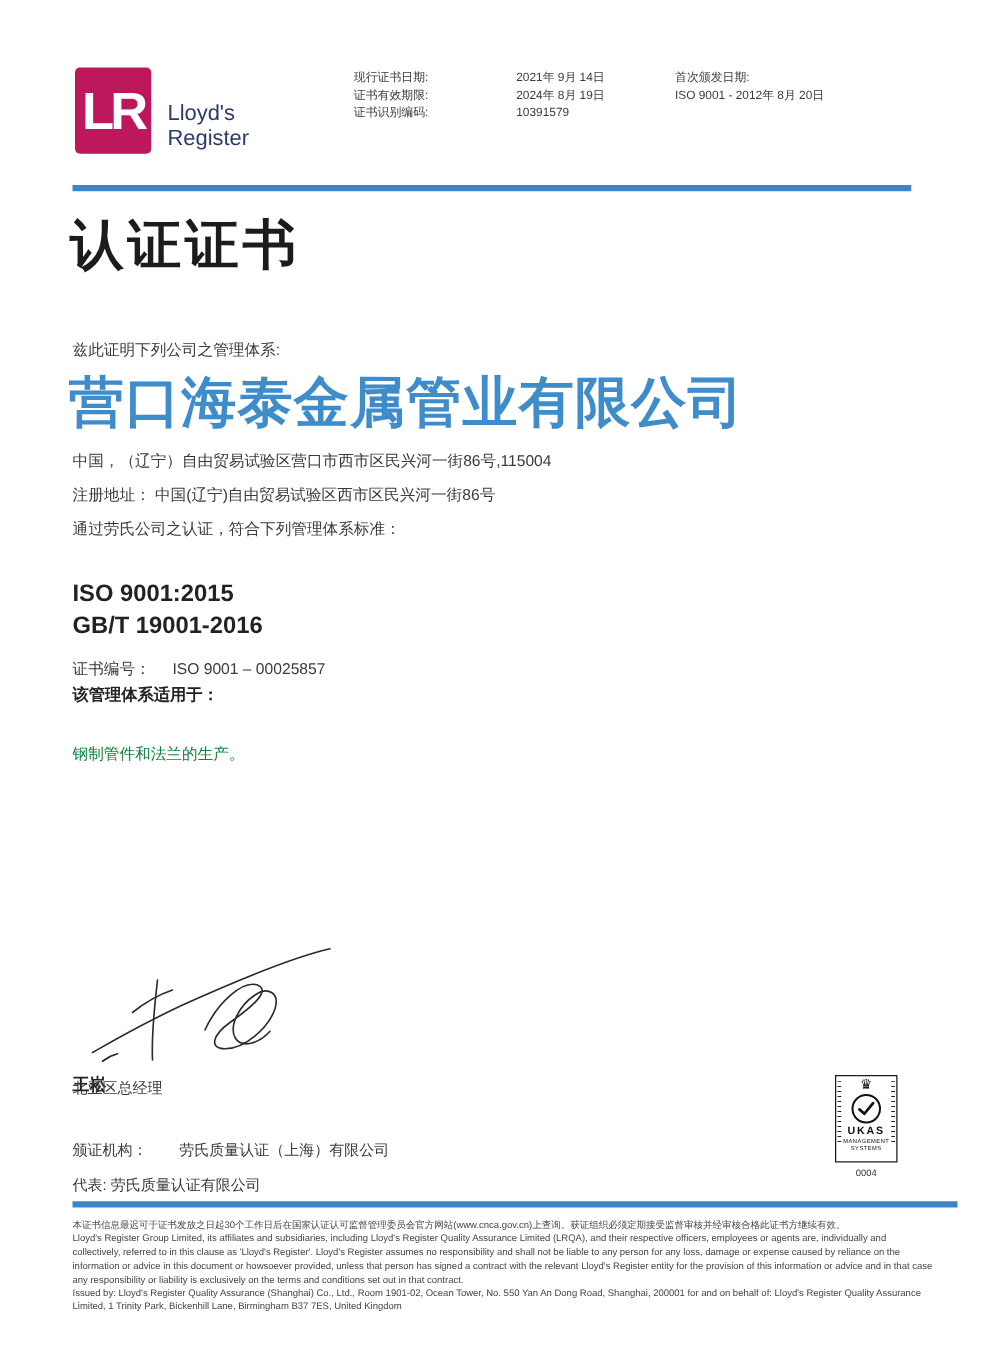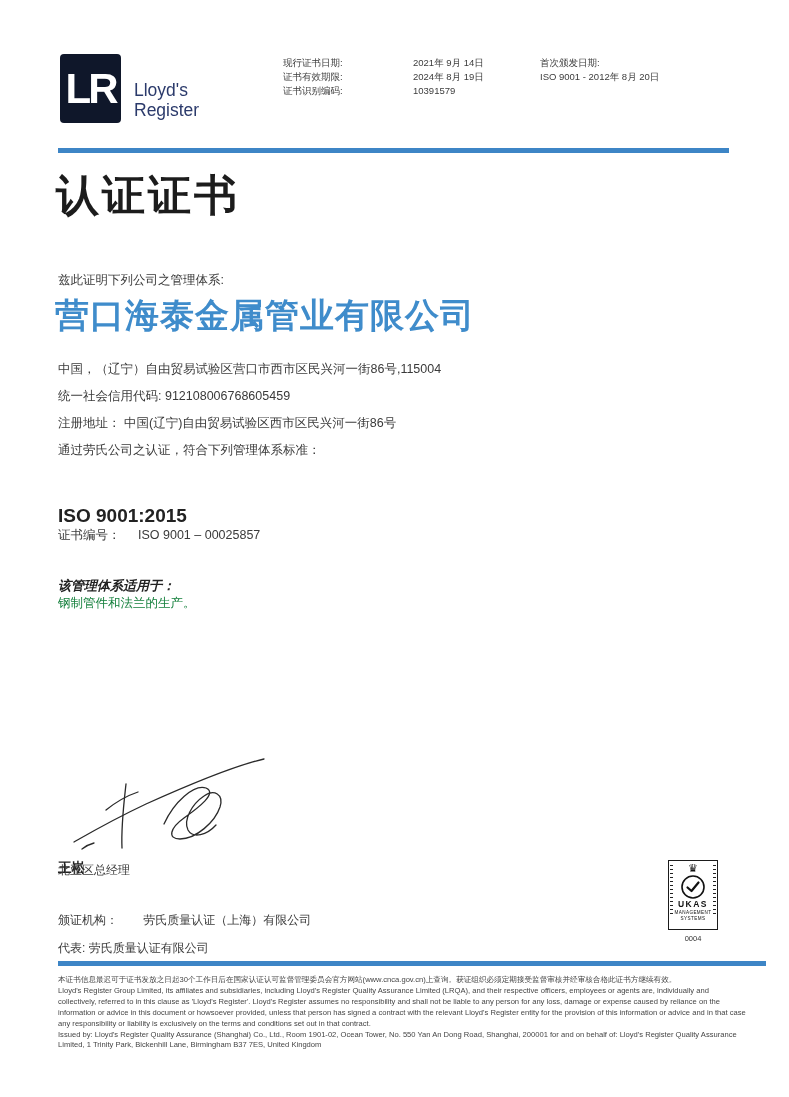--- a/index.html
+++ b/index.html
@@ -3,21 +3,21 @@
 <meta charset="utf-8">
 <style>
   html,body{margin:0;padding:0;background:#f2f2f2;}
   .page{
     position:relative;width:789px;height:1097px;margin:0 auto;background:#ffffff;
     font-family:"Liberation Sans","DejaVu Sans",sans-serif;color:#333;
     border-right:1px solid #e3e3e3;border-bottom:1px solid #e3e3e3;overflow:hidden;
   }
   
   .logo-square{
-    position:absolute;left:60px;top:54px;width:61px;height:69px;background:#0f172a;
+    position:absolute;left:60px;top:54px;width:61px;height:69px;background:#be185d;
     border-radius:4px;display:flex;align-items:center;justify-content:center;
   }
   .logo-square span{color:#fff;font-size:42px;font-weight:bold;letter-spacing:-3px;line-height:1;}
   .logo-text{position:absolute;left:134px;top:80px;color:#2b3a6b;font-size:17.5px;line-height:20px;}
   
   .meta{position:absolute;top:56px;font-size:9.5px;line-height:14px;color:#3c3c3c;}
   .meta-labels{left:283px;}
   .meta-values{left:413px;}
   .meta-right{left:540px;}
   
@@ -25,28 +25,28 @@
   .rule-top{left:58px;top:148px;width:671px;}
   .rule-bottom{left:58px;top:961px;width:708px;}
   
   .title{
     position:absolute;left:56px;top:167px;font-family:"Liberation Serif","DejaVu Serif",serif;
     font-size:43px;font-weight:600;color:#1c1c1c;letter-spacing:3px;
   }
   .intro{position:absolute;left:58px;top:272px;font-size:12.5px;color:#3a3a3a;}
   .company{
     position:absolute;left:55px;top:293px;font-family:"Liberation Serif","DejaVu Serif",serif;
-    font-size:34px;font-weight:700;color:#3f8ccb;letter-spacing:1px;text-align:right;
+    font-size:44px;font-weight:700;color:#3f8ccb;letter-spacing:1px;text-align:right;
   }
   .details{position:absolute;left:58px;top:356px;font-size:12.5px;color:#3a3a3a;}
   .details div{line-height:27px;}
-  .standards{position:absolute;left:58px;top:463px;font-size:19px;font-weight:bold;color:#222;line-height:25px;margin-top:40px;}
+  .standards{position:absolute;left:58px;top:463px;font-size:19px;font-weight:bold;color:#222;line-height:25px;}
   .certno{position:absolute;left:58px;top:527px;font-size:12.5px;color:#3a3a3a;}
   .certno .val{margin-left:14px;}
-  .scope-h{position:absolute;left:58px;top:577px;font-size:13px;font-weight:bold;color:#222;font-style:italic;}
+  .scope-h{position:absolute;left:58px;top:547px;font-size:13px;font-weight:bold;color:#222;}
   .scope-t{position:absolute;left:58px;top:595px;font-size:12.5px;color:#15803d;}
   
   .signature{position:absolute;left:68px;top:746px;}
   .sig-name{position:absolute;left:58px;top:859px;font-size:13.5px;font-weight:bold;color:#222;}
   .sig-title{position:absolute;left:58px;top:862px;font-size:12px;color:#3a3a3a;}
   .sig-issuer{position:absolute;left:58px;top:912px;font-size:12px;color:#3a3a3a;}
   .sig-rep{position:absolute;left:58px;top:940px;font-size:12px;color:#3a3a3a;}
   .sig-issuer .lbl{margin-right:22px;}
   
   .ukas{position:absolute;left:666px;top:860px;width:54px;text-align:center;}
@@ -97,27 +97,27 @@
   </div>
 
   <div class="rule rule-top"></div>
 
   <div class="title">认证证书</div>
   <div class="intro">兹此证明下列公司之管理体系:</div>
   <div class="company">营口海泰金属管业有限公司</div>
 
   <div class="details">
     <div>中国，（辽宁）自由贸易试验区营口市西市区民兴河一街86号,115004</div>
-    <div>统一社会信用代码: 912108006768605459</div>
     <div>注册地址： 中国(辽宁)自由贸易试验区西市区民兴河一街86号</div>
     <div>通过劳氏公司之认证，符合下列管理体系标准：</div>
   </div>
 
   <div class="standards">
     <div>ISO 9001:2015</div>
+    <div>GB/T 19001-2016</div>
   </div>
 
   <div class="certno">
     <span class="lbl">证书编号：</span>
     <span class="val">ISO 9001 – 00025857</span>
   </div>
 
   <div class="scope-h">该管理体系适用于：</div>
   <div class="scope-t">钢制管件和法兰的生产。</div>
 

